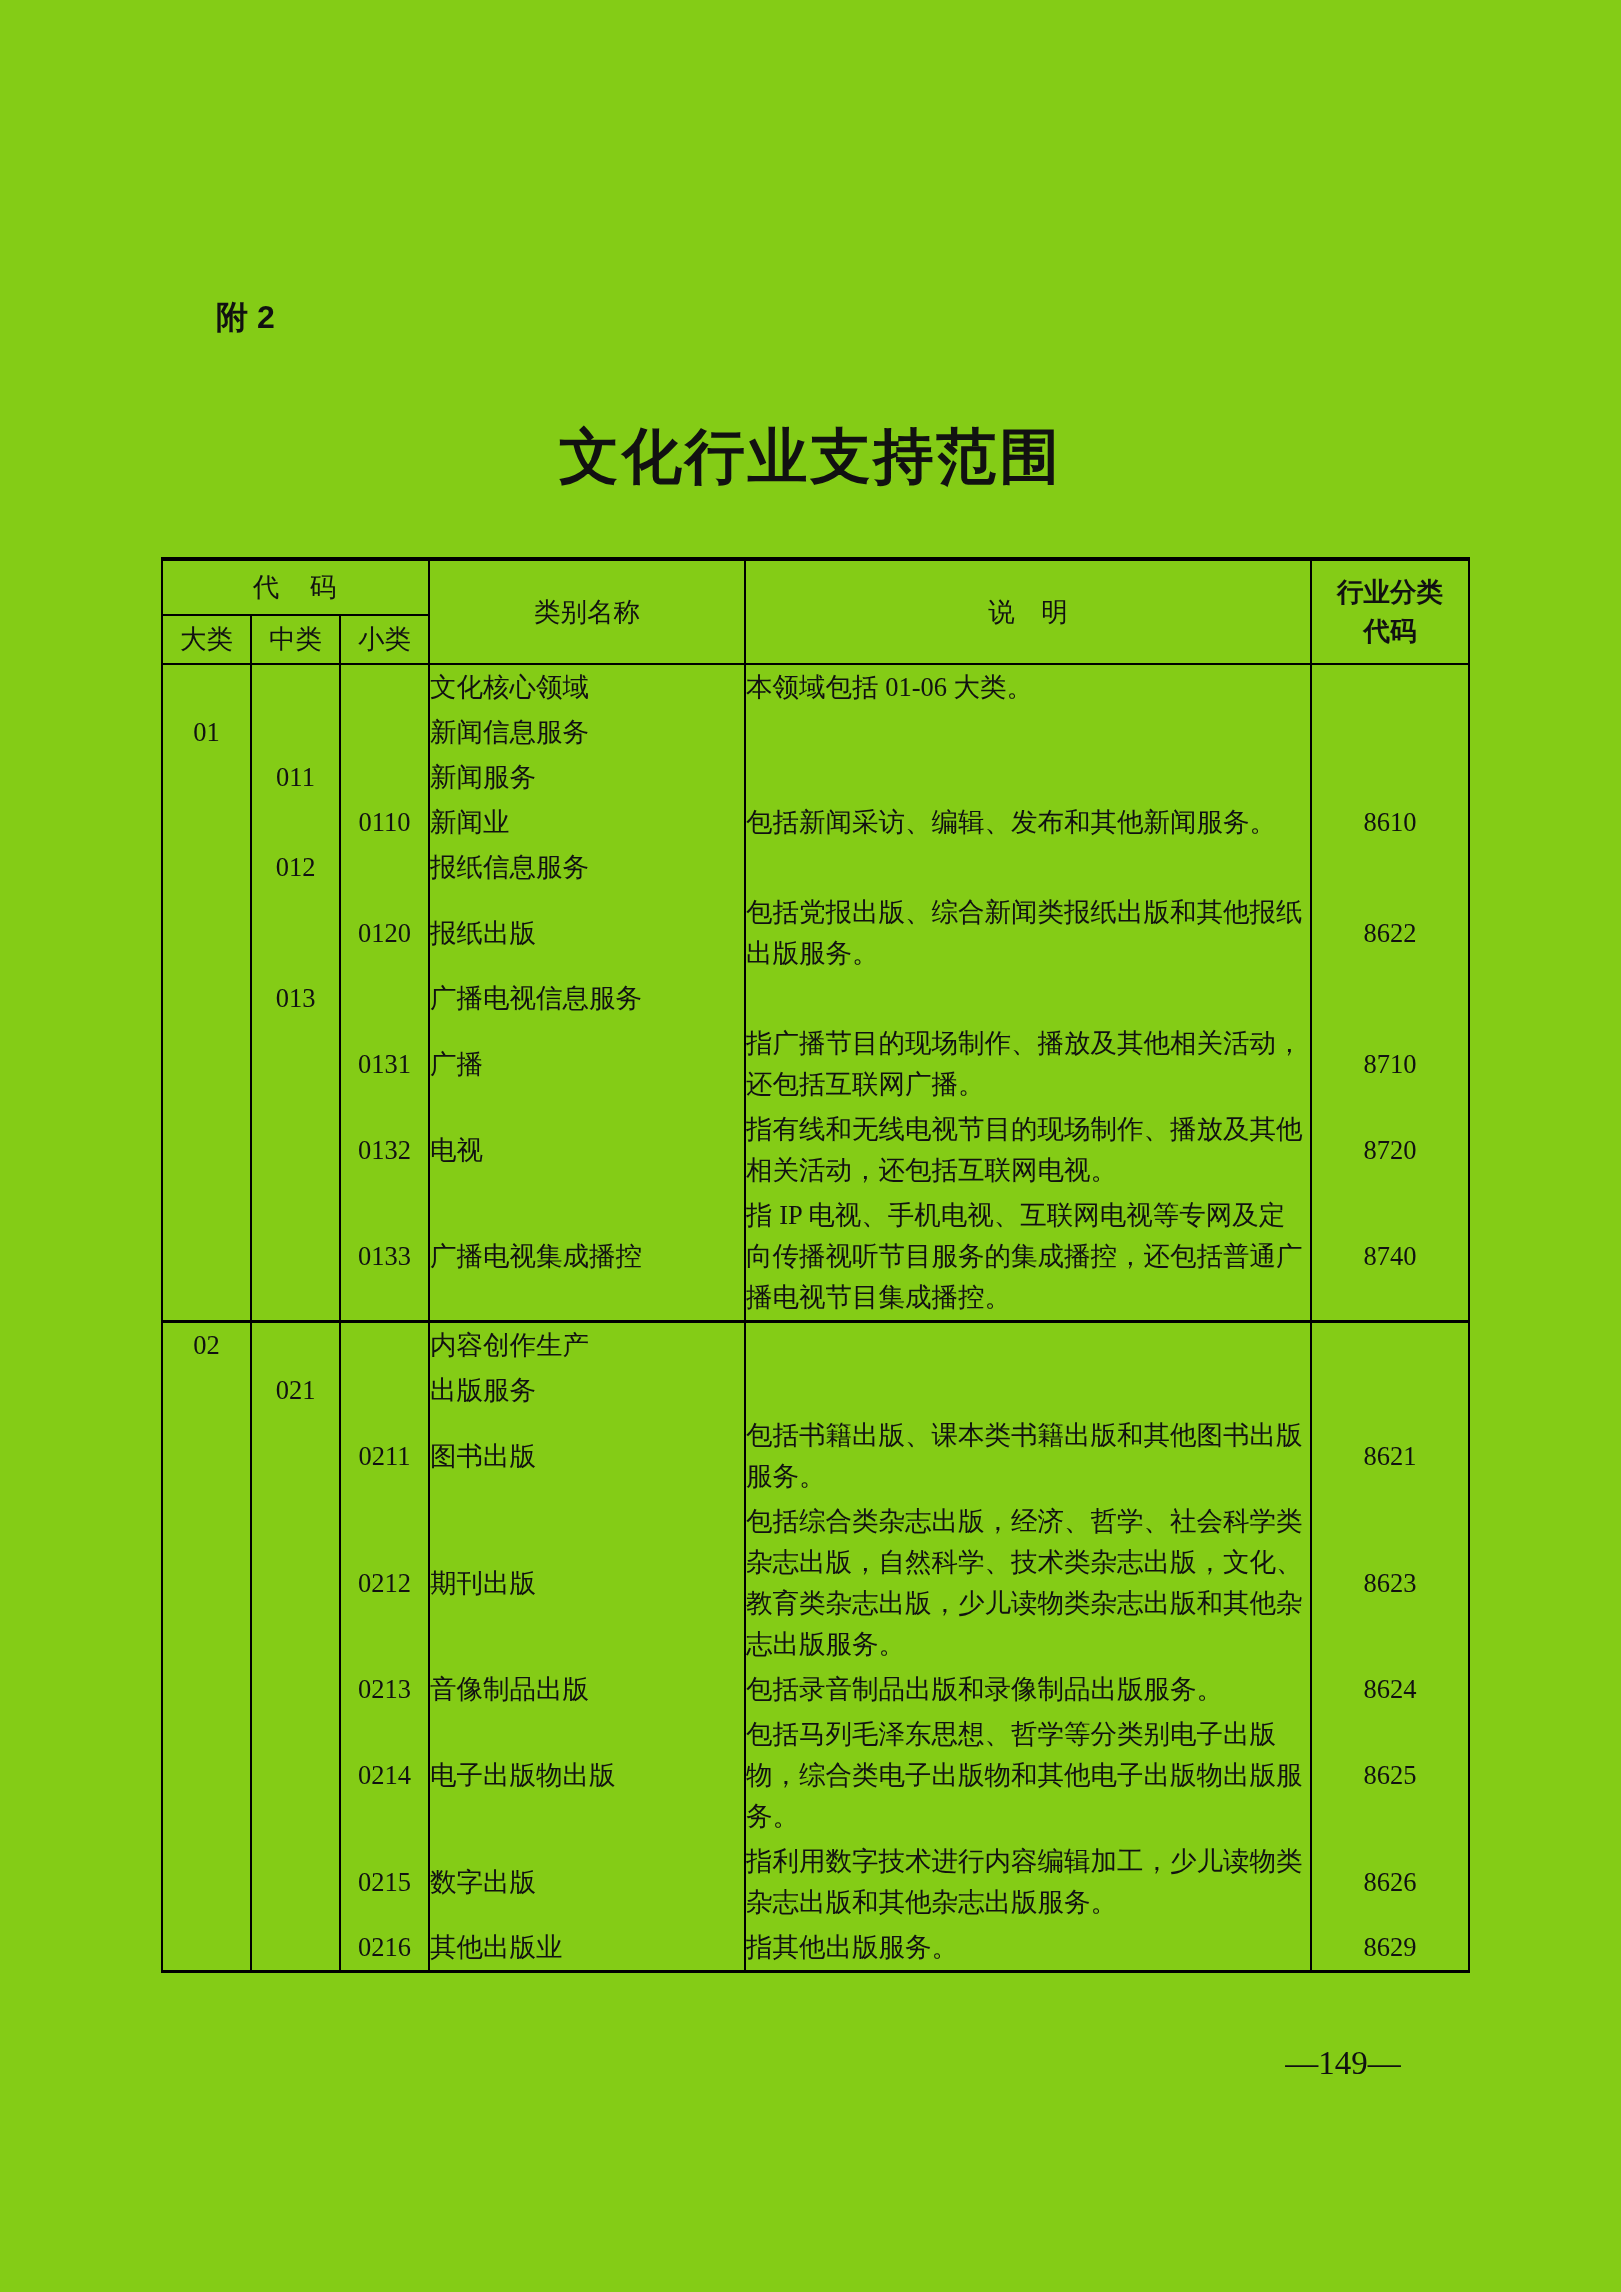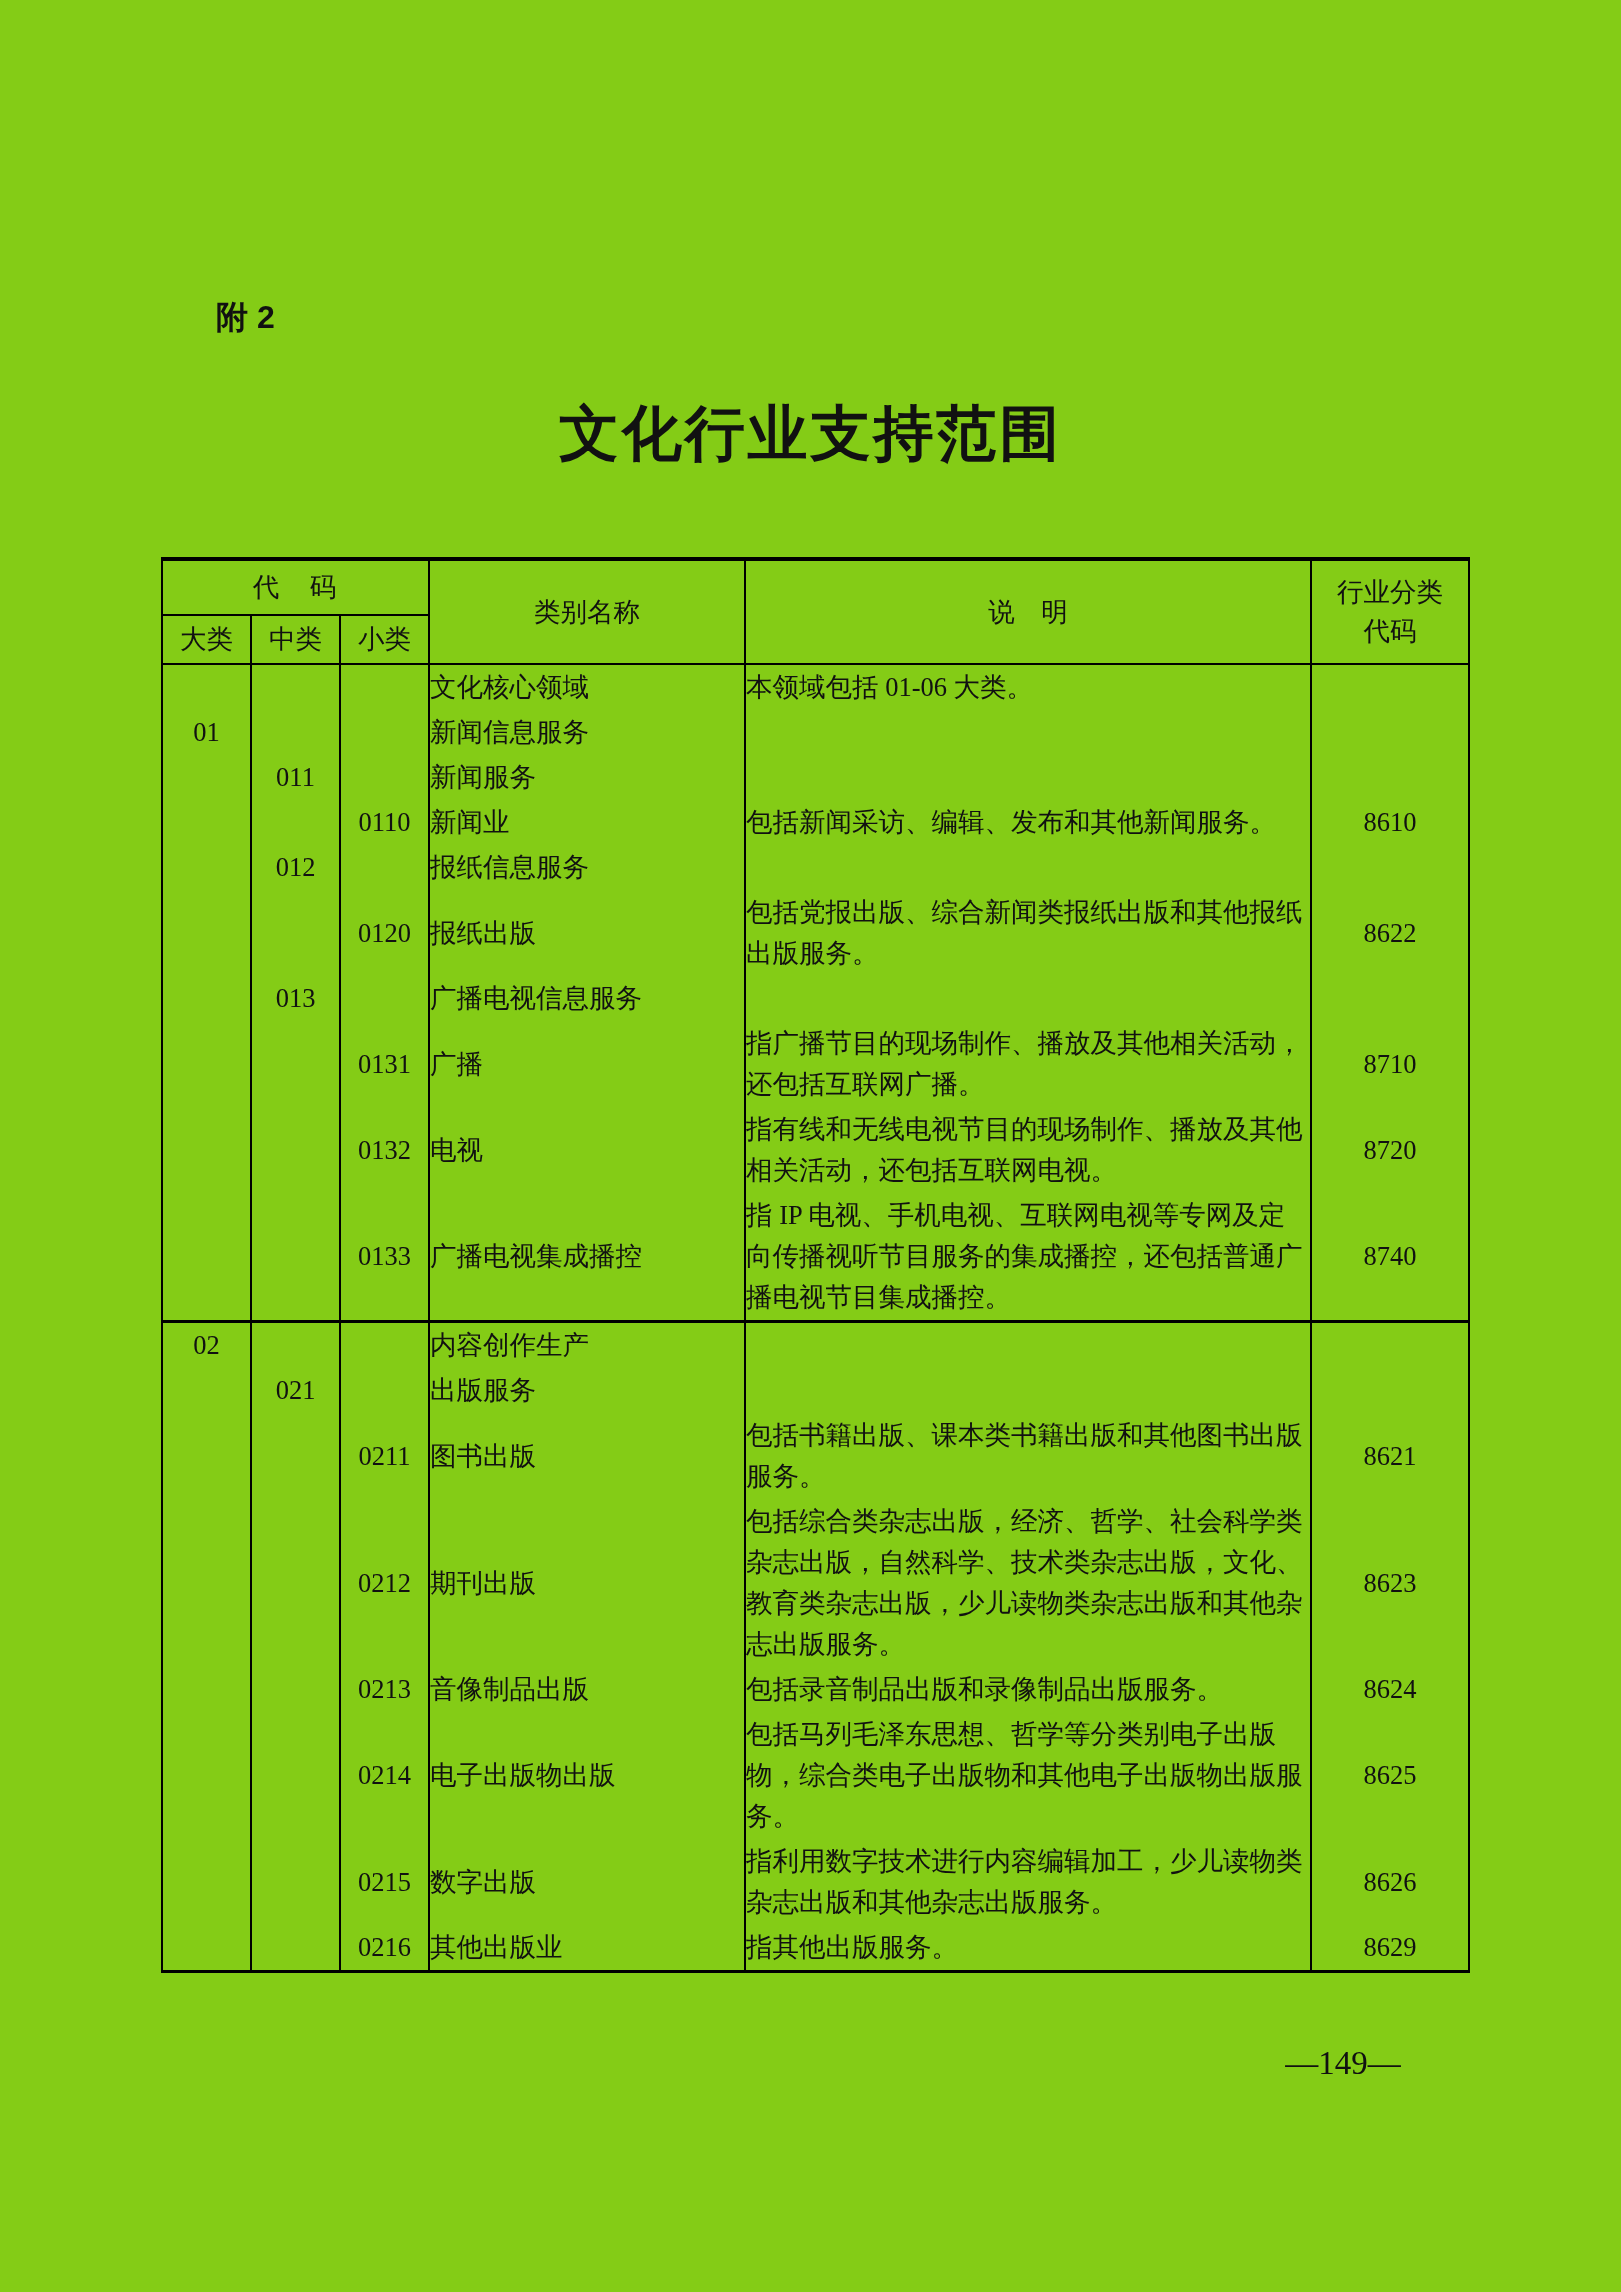--- a/index.html
+++ b/index.html
@@ -11,21 +11,21 @@
     font-family:"Liberation Serif","DejaVu Serif",serif;
     color:#111111;
     overflow:hidden;
   }
   .attachment-label {
     position:absolute; left:216px; top:296px;
     font-size:32px; font-weight:bold;
     font-family:"Liberation Sans","DejaVu Sans",sans-serif;
   }
   .doc-title {
-    position:absolute; left:0; right:0; top:394px;
+    position:absolute; left:0; right:0; top:417px;
     text-align:center;
     font-size:60px; font-weight:bold;
     letter-spacing:2.9px;
   }
   table.cls {
     position:absolute; left:161px; top:557px;
     width:1307px;
     border-collapse:collapse;
     table-layout:fixed;
     font-size:26.5px; line-height:41px;
@@ -40,21 +40,21 @@
     border-right:2px solid #000;
     padding:2px 0;
     vertical-align:middle;
     font-weight:normal;
     word-break:break-all;
   }
   thead th { text-align:center; }
   th.th-code { height:49px; border-bottom:2px solid #000; letter-spacing:2px; }
   thead tr.subhead th { height:43px; border-bottom:2.9px solid #000; }
   th.span2 { border-bottom:2.9px solid #000; }
-  th.th-ind div { line-height:39px; }
+  th.th-ind div { line-height:39px;font-weight:bold; }
   tbody td { border-top:none; border-bottom:none; }
   tbody.sec2 tr:first-child td { border-top:3.9px solid #000; }
   .c-code { text-align:center; }
   .c-name { text-align:left; }
   .lvl0 { padding-left:13.7px; }
   .lvl1 { padding-left:45px; }
   .lvl2 { padding-left:73px;margin-left:30px; }
   .hd { font-weight:bold; font-family:"Liberation Sans","DejaVu Sans",sans-serif; }
   .c-desc { text-align:left; padding:2px 9.8px 2px 11.8px; }
   .c-ind { text-align:center; }

